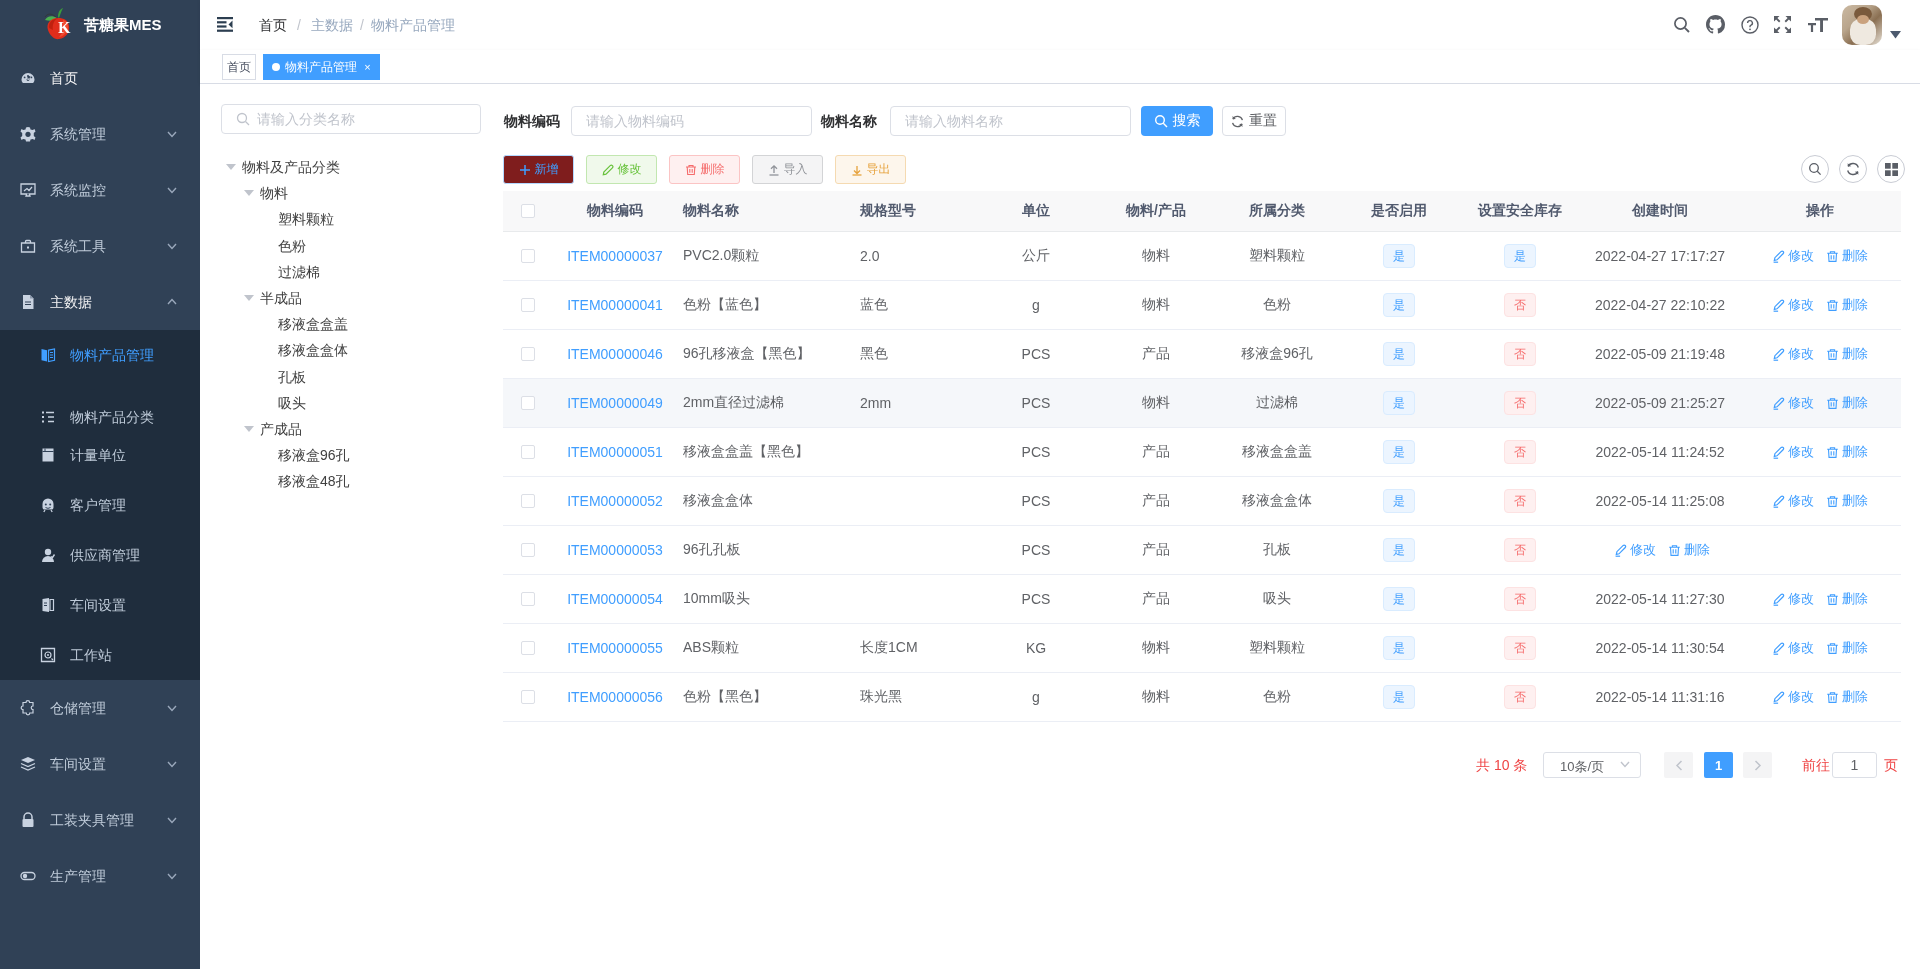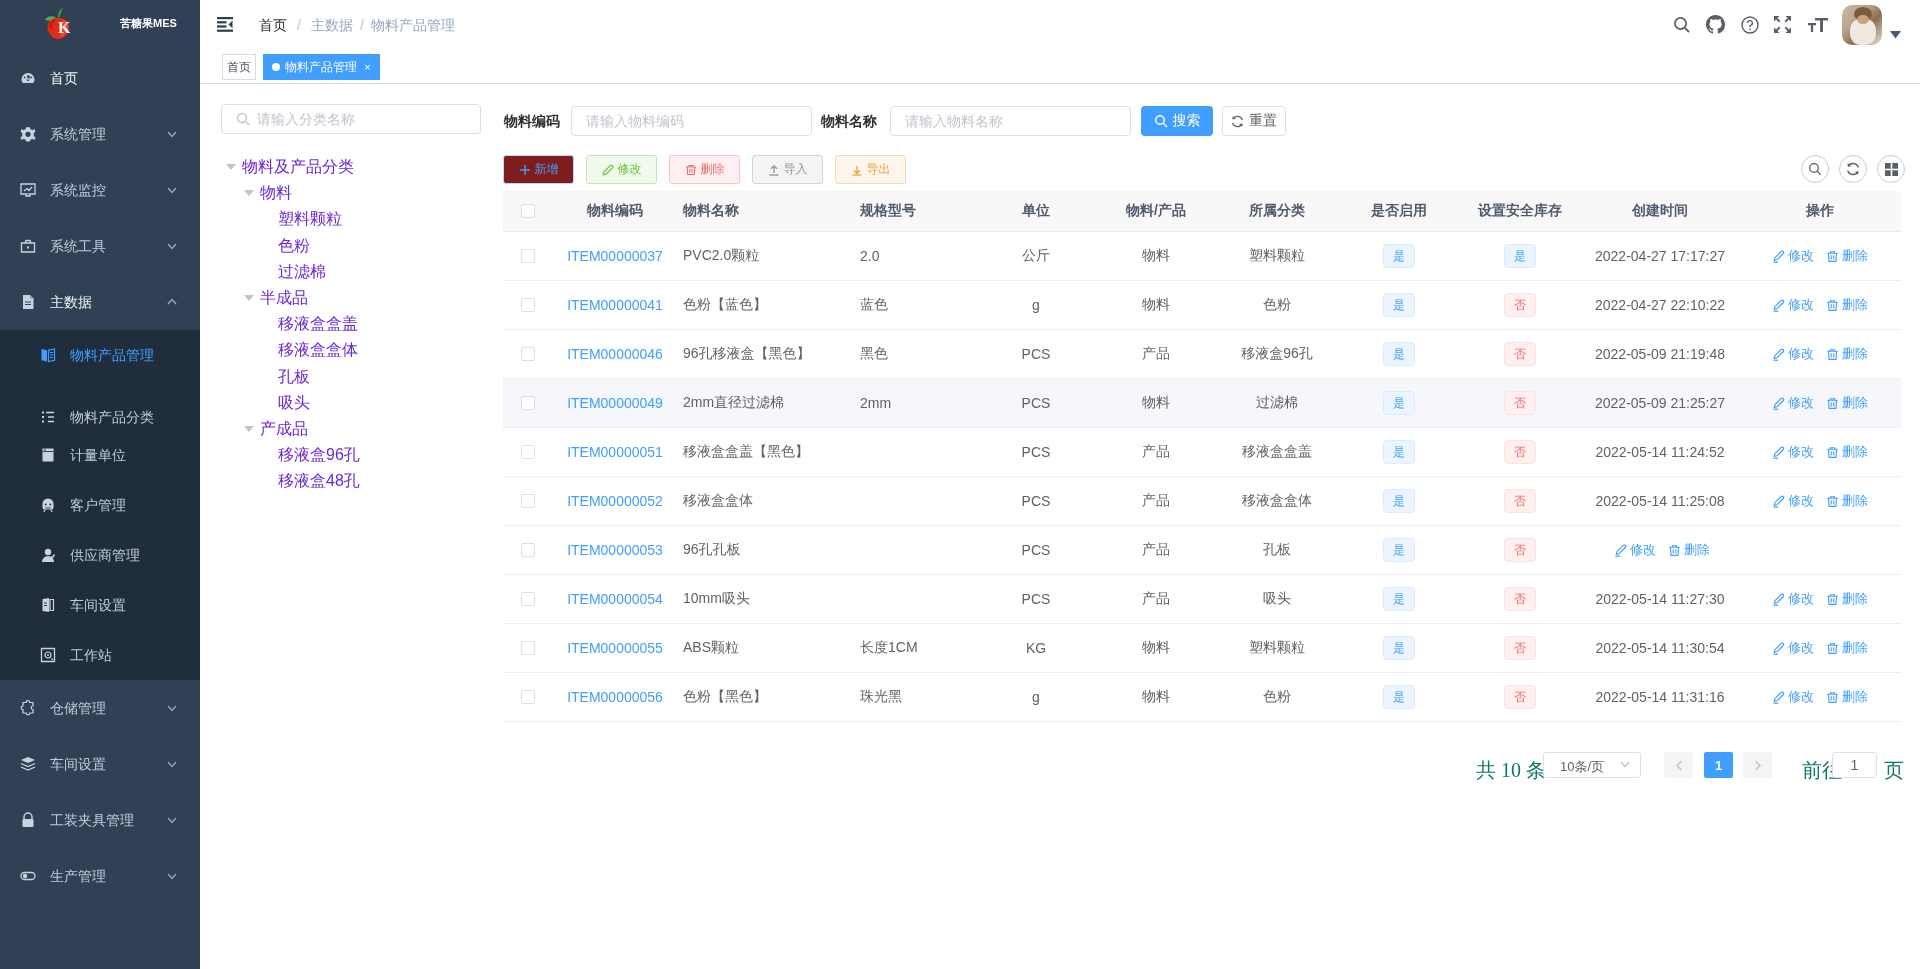--- a/index.html
+++ b/index.html
@@ -1,21 +1,21 @@
 <!DOCTYPE html>
 <html><head>
 <meta charset="utf-8">
 <style>
 * { margin:0; padding:0; box-sizing:border-box; }
 html,body { width:1920px; height:969px; overflow:hidden; background:#fff;
   font-family:"Liberation Sans",sans-serif; }
 .abs { position:absolute; }
 #sidebar { position:absolute; left:0; top:0; width:200px; height:969px; background:#304156; }
 #logo { position:absolute; left:0; top:0; width:200px; height:50px; }
-#logo .ltxt { position:absolute; left:84px; top:16px; color:#fff; font-size:11px; font-weight:bold;margin-left:36px; }
+#logo .ltxt { position:absolute; left:84px; top:16px; color:#fff; font-size:15px; font-weight:bold; }
 .mi { position:absolute; left:0; width:200px; height:56px; color:#bfcbd9; font-size:14px; }
 .mi .ic { position:absolute; left:20px; top:50%; margin-top:-8px; width:16px; height:16px; }
 .mi .tx { position:absolute; left:50px; top:50%; margin-top:-9px; line-height:18px; }
 .mi .ar { position:absolute; right:22px; top:50%; margin-top:-6px; width:12px; height:12px; }
 #submenu { position:absolute; left:0; top:330px; width:200px; height:350px; background:#1f2d3d; }
 .smi { position:absolute; left:0; width:200px; height:50px; color:#bfcbd9; font-size:14px; }
 .smi .ic { position:absolute; left:40px; top:50%; margin-top:-8px; width:16px; height:16px; }
 .smi .tx { position:absolute; left:70px; top:50%; margin-top:-9px; line-height:18px; }
 .smi.act { color:#409eff; }
 #navbar { position:absolute; left:200px; top:0; width:1720px; height:50px; background:#fff; box-shadow:0 1px 4px rgba(0,21,41,.08); }
@@ -45,25 +45,25 @@
 .c0{width:50px;} .c1{width:124px;} .c2{width:177px;} .c3{width:121px;} .c4{width:122px;}
 .c5{width:118px;} .c6{width:124px;} .c7{width:120px;} .c8{width:122px;} .c9{width:158px;} .c10{width:162px;}
 .cb { width:14px; height:14px; border:1px solid #dcdfe6; border-radius:2px; background:#fff; }
 .link { color:#409eff; }
 .tag-b, .tag-r { height:24px; line-height:22px; padding:0 9px; font-size:12px; border-radius:4px; border:1px solid; }
 .tag-b { background:#ecf5ff; border-color:#d9ecff; color:#409eff; }
 .tag-r { background:#fef0f0; border-color:#fde2e2; color:#f56c6c; }
 .ops { display:flex; gap:12px; font-size:13px; color:#409eff; align-items:center; }
 .op { display:flex; align-items:center; gap:3px; }
 
-.tnode { position:absolute; font-size:16px; color:#6d28d9; height:26px; line-height:26px; white-space:nowrap; }
+.tnode { position:absolute; font-size:14px; color:#404040; height:26px; line-height:26px; white-space:nowrap; }
 .tcaret { position:absolute; width:0; height:0; border-left:5px solid transparent; border-right:5px solid transparent;
   border-top:6px solid #c0c4cc; }
 
-.pgtxt { position:absolute; font-size:20px; color:#0f766e;font-family:Liberation Serif, serif; }
+.pgtxt { position:absolute; font-size:14px; color:#ef4444; }
 .pgbox { position:absolute; border:1px solid #dcdfe6; border-radius:3px; background:#fff; }
 .pbtn { position:absolute; width:29px; height:26px; top:668px; background:#f4f4f5; border-radius:2px;
   display:flex; align-items:center; justify-content:center; }
 svg { display:block; }
 </style>
 </head>
 <body>
 <div id="sidebar">
   <div id="logo">
     <svg class="abs" style="left:43px;top:8px" width="30" height="34" viewBox="0 0 30 34">

